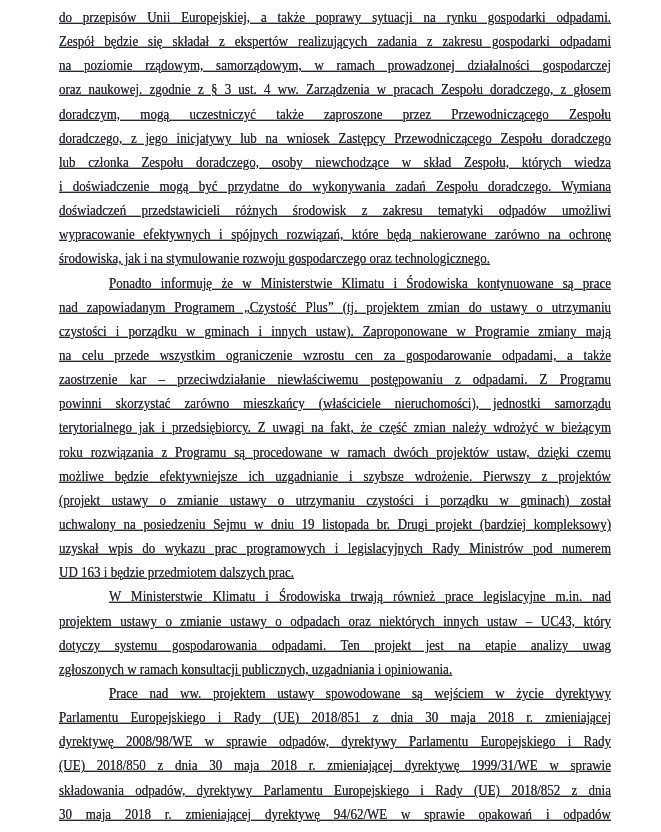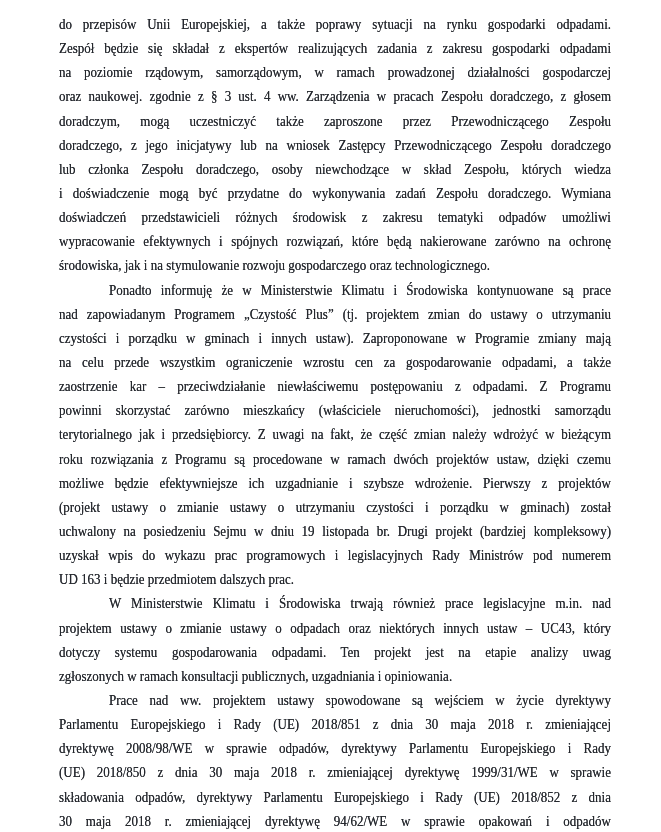--- a/index.html
+++ b/index.html
@@ -14,22 +14,23 @@
     position: relative;
     width: 661px;
     height: 832px;
     background: #ffffff;
     font-family: "Liberation Serif", "DejaVu Serif", serif;
     color: #25282e;
   }
   .doc-body {
     position: absolute;
     left: 59px;
-    top: 12px;
+    top: 5px;
     width: 552px;
+    text-decoration: underline;
   }
   .para { margin: 0; padding: 0; }
   .line {
     height: 24.15px;
     line-height: 24.15px;
     font-size: 13px;
     letter-spacing: 0px;
     text-align: justify;
     text-align-last: justify;
     text-justify: inter-word;

